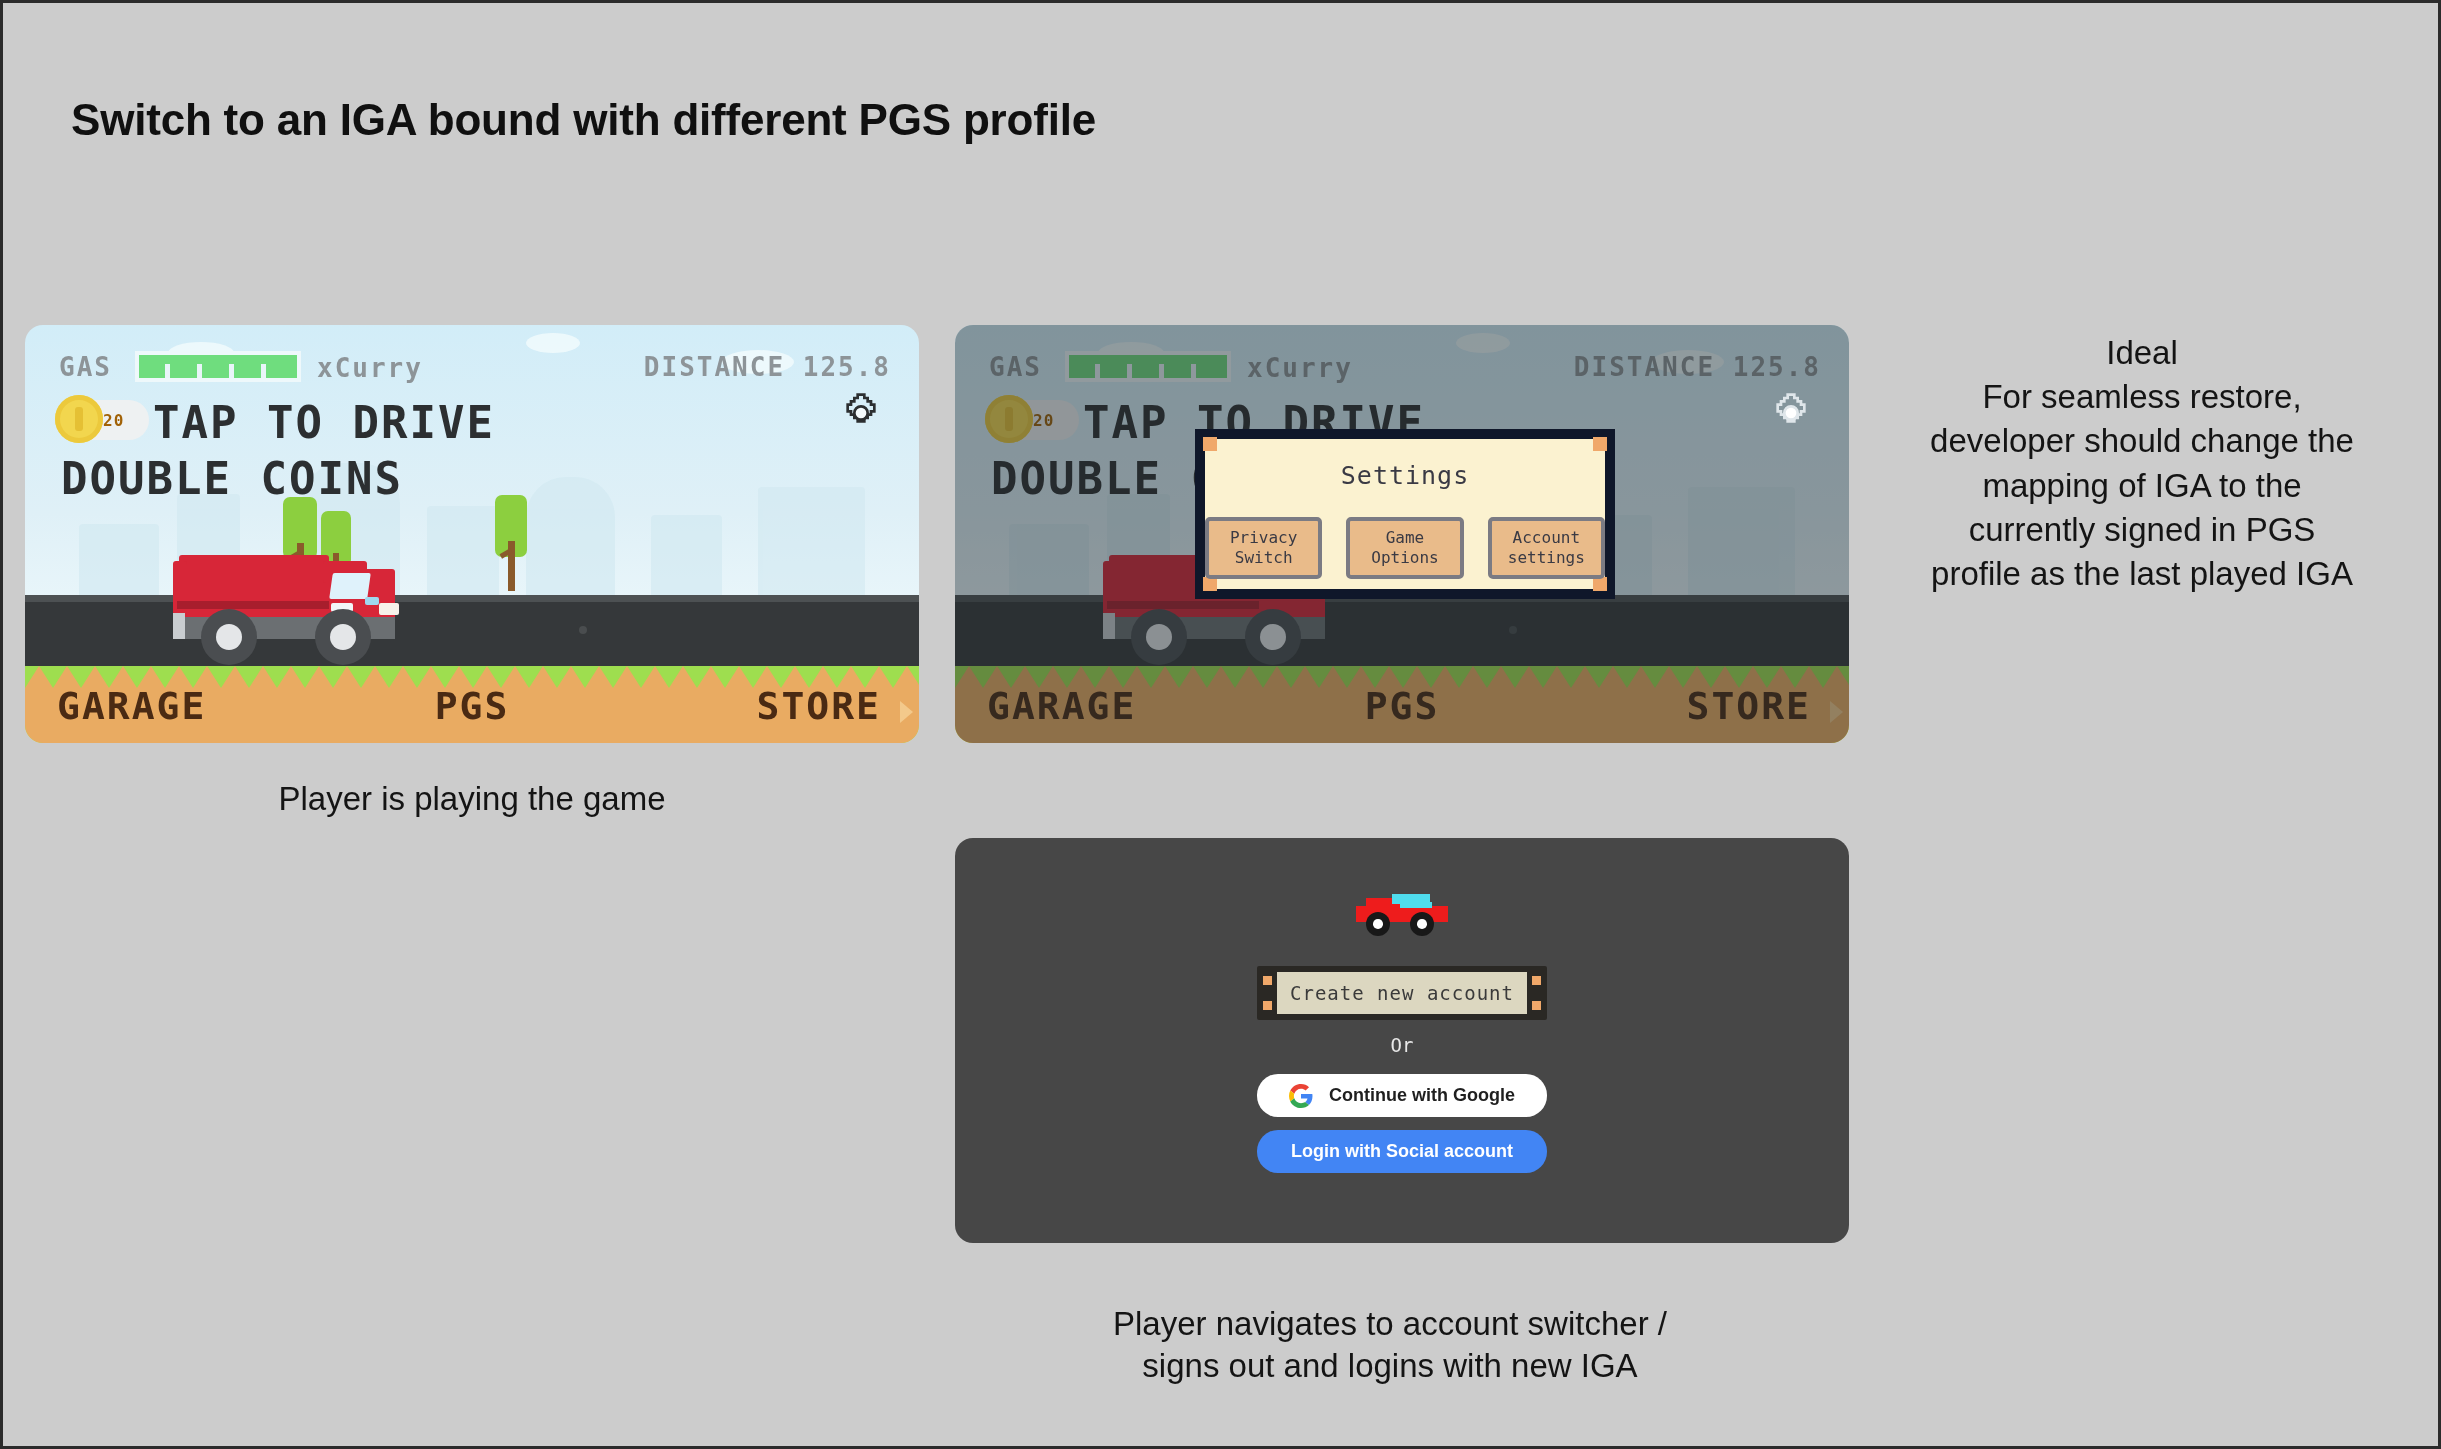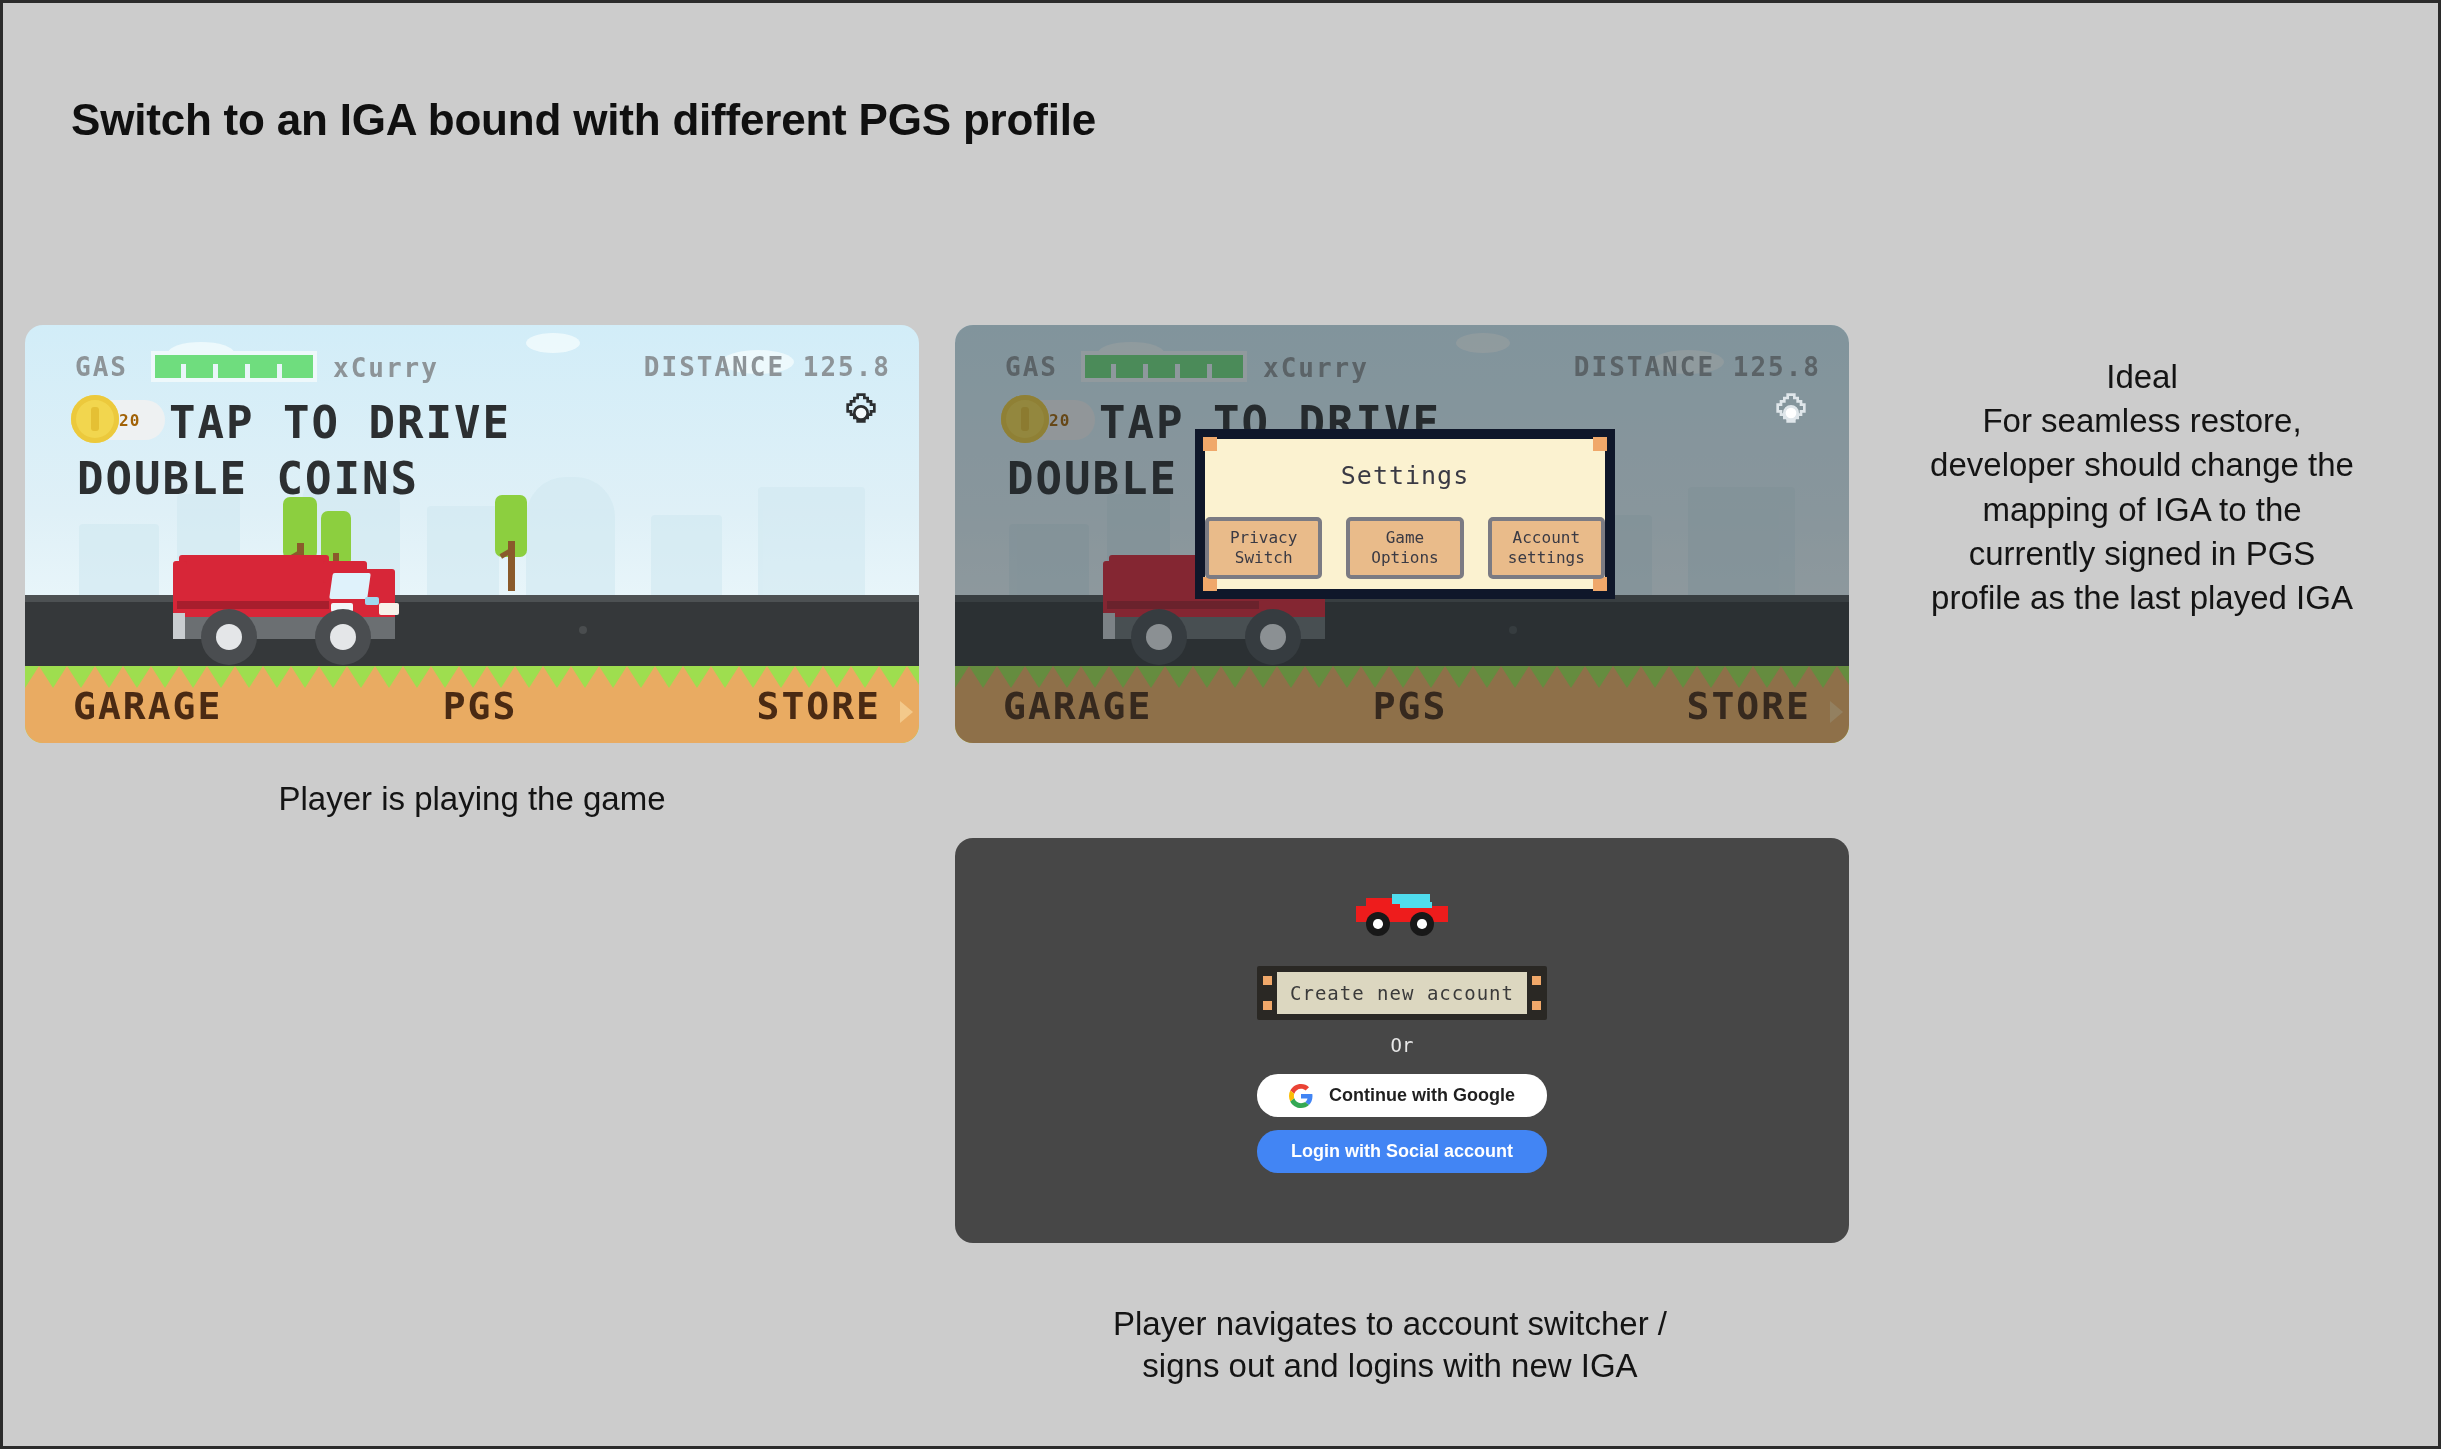--- a/index.html
+++ b/index.html
@@ -142,21 +142,21 @@
   .wheel::after {
     content: "";
     position: absolute;
     left: 26%; top: 26%;
     width: 48%; height: 48%;
     border-radius: 50%;
     background: #e4e6e8;
   }
 
   
-  .hud { position: absolute; inset: 0; margin-left: 16px; }
+  .hud { position: absolute; inset: 0; }
   .pix {
     font-family: "DejaVu Sans Mono", monospace;
     font-weight: bold;
     letter-spacing: 2px;
   }
   .gas-label {
     position: absolute;
     left: 34px; top: 27px;
     font-size: 26px;
     color: #8d9498;
@@ -747,21 +747,21 @@
     <div class="oauth-btn social-btn">
       <span>Login with Social account</span>
     </div>
   </div>
 
   <div class="caption" style="left:940px; top:1300px; width:894px;">
     <div>Player navigates to account switcher /</div>
     <div>signs out and logins with new IGA</div>
   </div>
 
-  <div class="side-text" style="left:1866px; top:352px; width:546px;">
+  <div class="side-text" style="left:1866px; top:328px; width:546px;">
     <div>Ideal</div>
     <div>For seamless restore,</div>
     <div>developer should change the</div>
     <div>mapping of IGA to the</div>
     <div>currently signed in PGS</div>
     <div>profile as the last played IGA</div>
   </div>
 
 </div>
 

